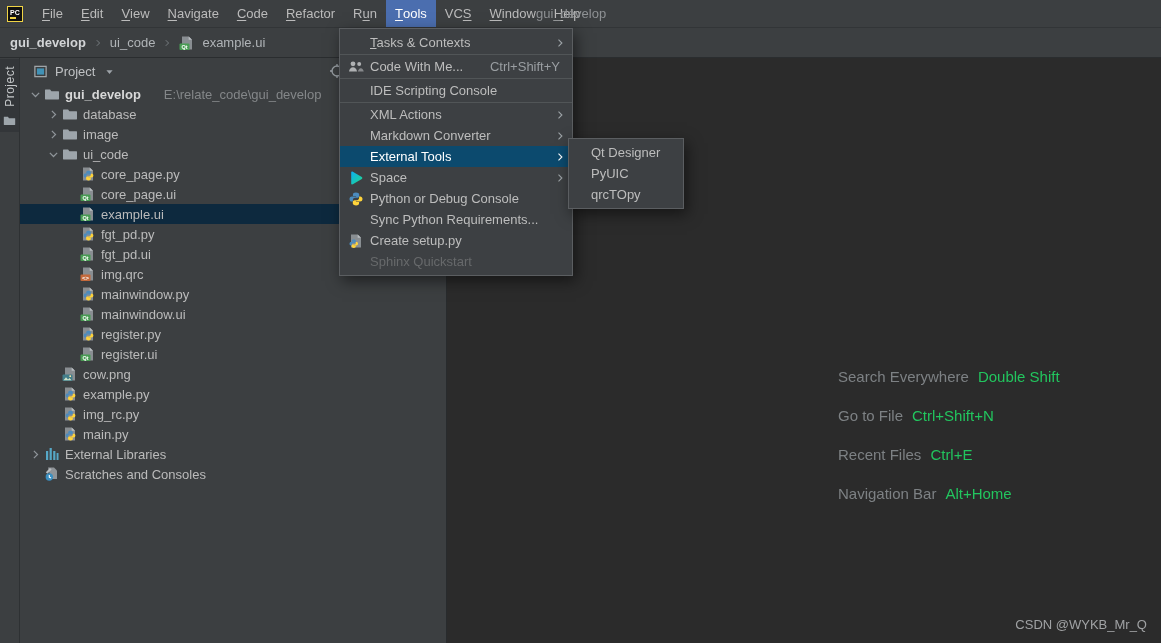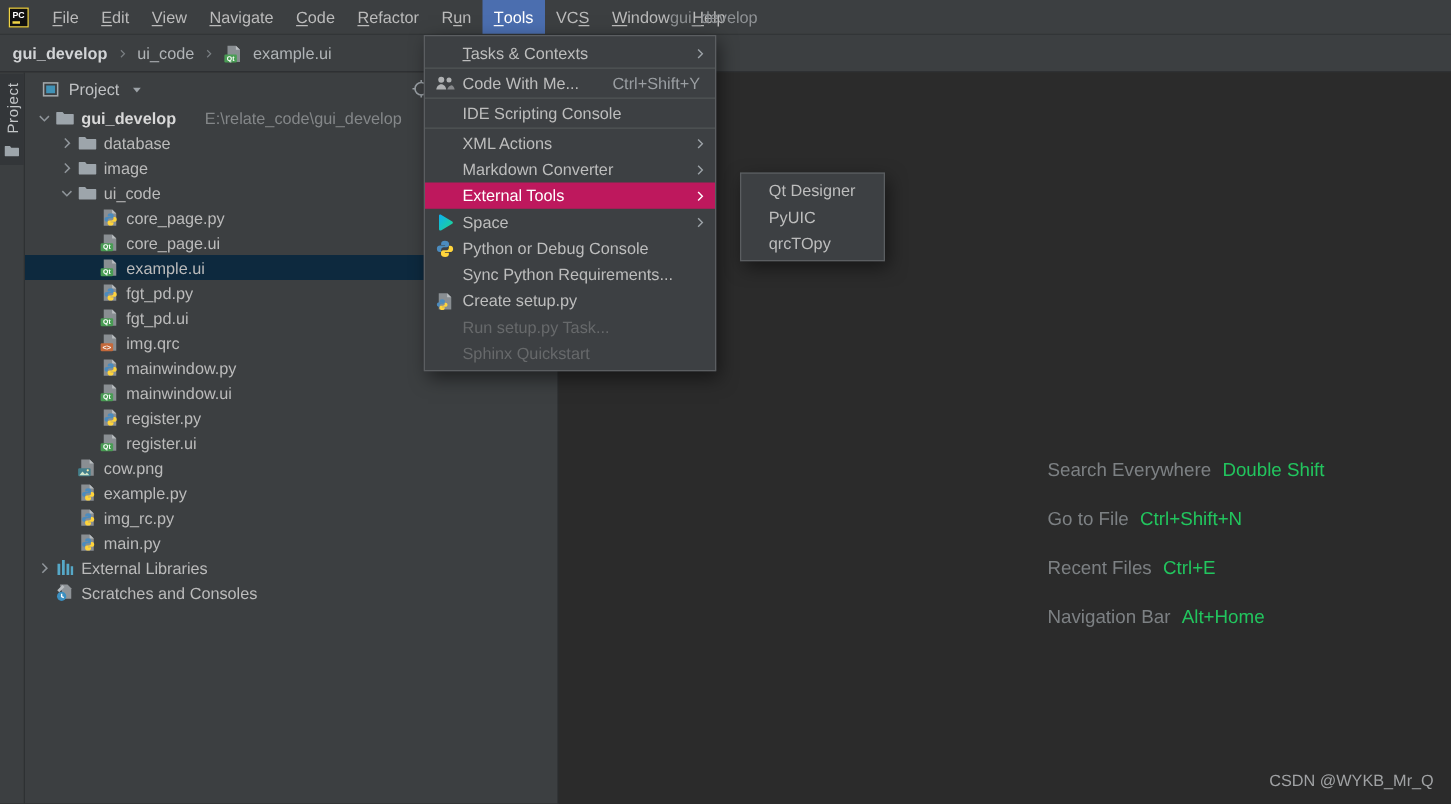--- a/index.html
+++ b/index.html
@@ -60,25 +60,25 @@
 
   
   .popup{position:absolute;background:#3d4043;border:1px solid #5b5e61;box-shadow:3px 5px 14px rgba(0,0,0,.5);padding:3px 0}
   .toolsmenu{left:339px;top:28px;width:234px;z-index:20}
   .mrow{height:21px;display:flex;align-items:center;padding:0 6px 0 8px;color:#bdbdbd}
   .mi-ico{width:16px;height:16px;flex:none;margin-right:6px;color:#afb1b3}
   .mi-ico.empty{visibility:hidden}
   .mi-label{flex:1}
   .mi-short{color:#9a9ea2;margin-right:6px}
   .mi-arrow{width:12px;height:12px;color:#9da3a8;flex:none}
-  .mrow.hl{background:#be185d;color:#fff}
+  .mrow.hl{background:#0c4a6e;color:#fff}
   .mrow.hl .mi-arrow{color:#fff}
   .mrow.dis{color:#67696b}
   .msep{height:1px;background:#515557;margin:1px 0}
-  .submenu{left:592px;top:138px;width:116px;z-index:21}
+  .submenu{left:568px;top:138px;width:116px;z-index:21}
   .srow{height:21px;display:flex;align-items:center;padding-left:22px;color:#bdbdbd}
 </style>
 </head>
 <body>
 
 <svg width="0" height="0" style="position:absolute" aria-hidden="true">
   <defs>
     <linearGradient id="g-space" x1="0" y1="0" x2="1" y2="1">
       <stop offset="0" stop-color="#0cb0f2"></stop>
         <stop offset="1" stop-color="#21d789"></stop>
@@ -477,24 +477,20 @@
       <span class="mi-label">Sync Python Requirements...</span>
     </div>
     <div class="mrow">
       <svg class="mi-ico">
           <use href="#i-setup"></use>
         </svg>
       <span class="mi-label">Create setup.py</span>
     </div>
     <div class="mrow dis">
       <span class="mi-ico empty"></span>
-      <span class="mi-label">Run setup.py Task...</span>
-    </div>
-    <div class="mrow dis">
-      <span class="mi-ico empty"></span>
       <span class="mi-label">Sphinx Quickstart</span>
     </div>
   </div>
 
   <div class="popup submenu">
     <div class="srow">
       <span>Qt Designer</span>
     </div>
     <div class="srow">
       <span>PyUIC</span>

